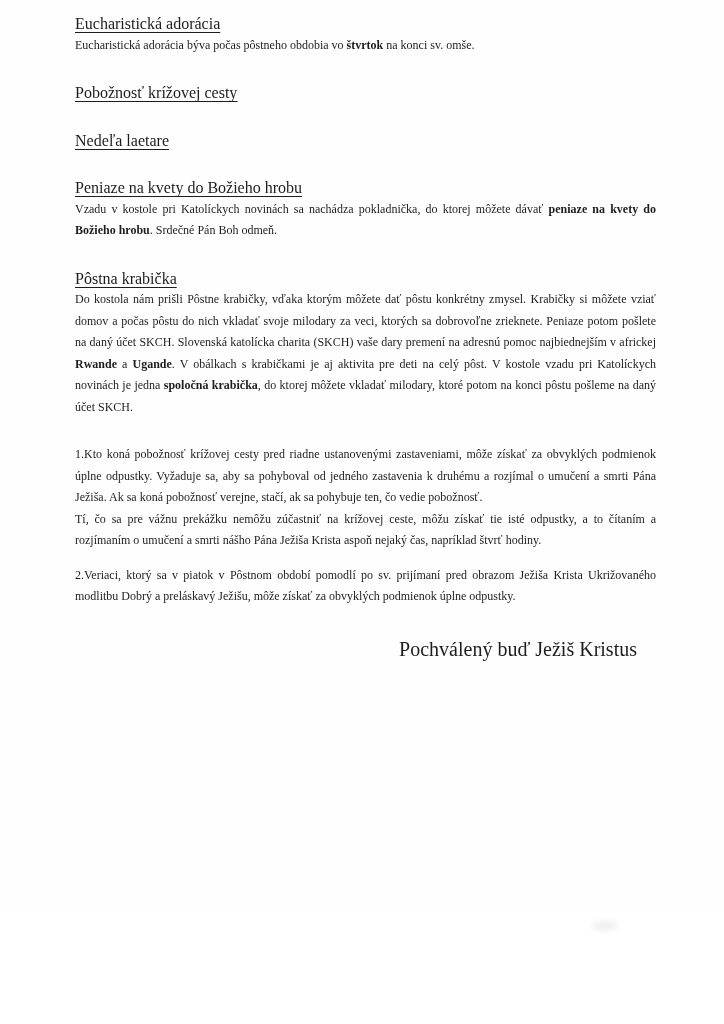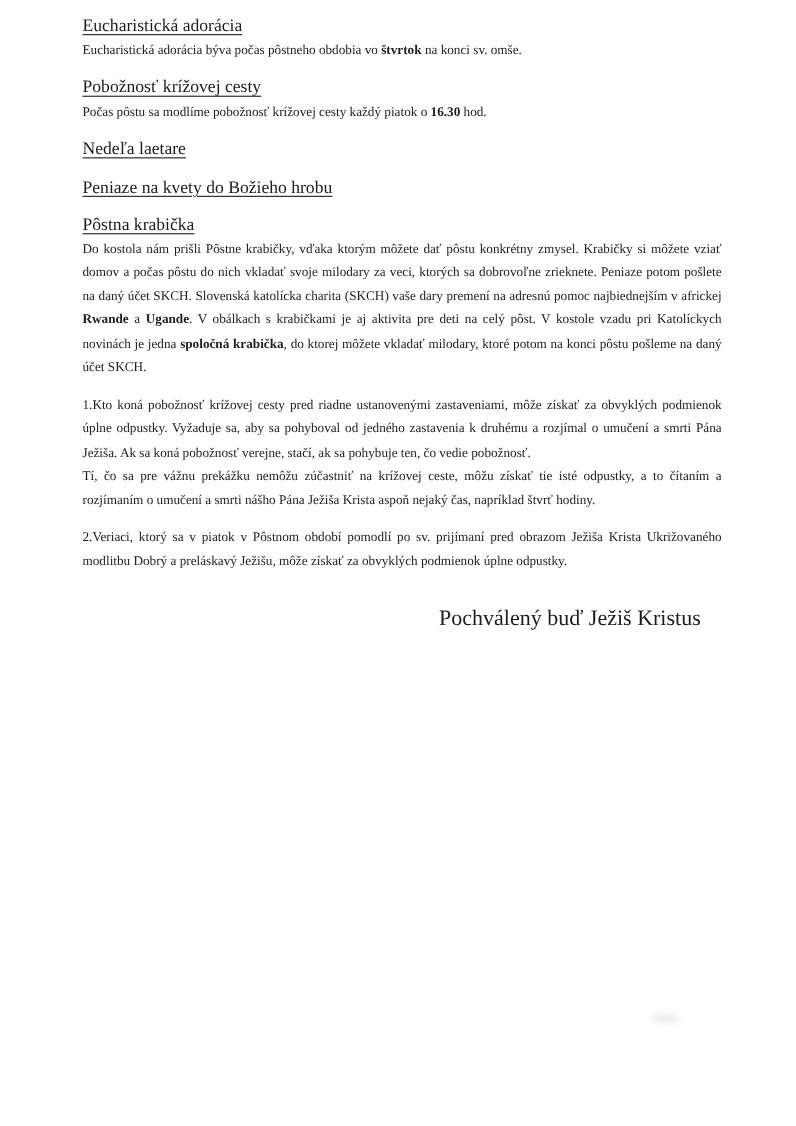--- a/index.html
+++ b/index.html
@@ -12,21 +12,21 @@
     overflow: hidden;
   }
   .page {
     position: relative;
     box-sizing: border-box;
     width: 724px;
     height: 912px;
     padding: 13px 68px 0 75px;
     background: #fefefe;
   }
-  section { margin-top: 13px; }
+  section { margin-top: 26px; }
   section:first-of-type { margin-top: 0; }
   .h {
     font-size: 16px;
     font-weight: normal;
     line-height: 21.5px;
     margin: 0;
     text-decoration: underline;
     text-underline-offset: 3px;
     text-decoration-thickness: 1px;
   }
@@ -60,29 +60,29 @@
 
 <div class="page">
 
   <section>
     <h2 class="h">Eucharistická adorácia</h2>
     <p class="p"><span>Eucharistická adorácia býva počas pôstneho obdobia vo </span><b>štvrtok</b><span> na konci sv. omše.</span></p>
   </section>
 
   <section>
     <h2 class="h">Pobožnosť krížovej cesty</h2>
-    <p class="p"><span>Počas pôstu sa modlíme pobožnosť krížovej cesty každý piatok o </span><b>16.30</b><span> hod.</span></p>
   </section>
 
   <section>
     <h2 class="h">Nedeľa laetare</h2>
   </section>
 
   <section>
     <h2 class="h">Peniaze na kvety do Božieho hrobu</h2>
+    <p class="p"><span>Vzadu v kostole pri Katolíckych novinách sa nachádza pokladnička, do ktorej môžete dávať </span><b>peniaze na kvety do Božieho hrobu</b><span>. Srdečné Pán Boh odmeň.</span></p>
   </section>
 
   <section>
     <h2 class="h">Pôstna krabička</h2>
     <p class="p"><span>Do kostola nám prišli Pôstne krabičky, vďaka ktorým môžete dať pôstu konkrétny zmysel. Krabičky si môžete vziať domov a počas pôstu do nich vkladať svoje milodary za veci, ktorých sa dobrovoľne zrieknete. Peniaze potom pošlete na daný účet SKCH. Slovenská katolícka charita (SKCH) vaše dary premení na adresnú pomoc najbiednejším v africkej </span><b>Rwande</b><span> a </span><b>Ugande</b><span>. V obálkach s krabičkami je aj aktivita pre deti na celý pôst. V kostole vzadu pri Katolíckych novinách je jedna </span><b>spoločná krabička</b><span>, do ktorej môžete vkladať milodary, ktoré potom na konci pôstu pošleme na daný účet SKCH.</span></p>
   </section>
 
   <section>
     <p class="p"><span>1.Kto koná pobožnosť krížovej cesty pred riadne ustanovenými zastaveniami, môže získať za obvyklých podmienok úplne odpustky. Vyžaduje sa, aby sa pohyboval od jedného zastavenia k druhému a rozjímal o umučení a smrti Pána Ježiša. Ak sa koná pobožnosť verejne, stačí, ak sa pohybuje ten, čo vedie pobožnosť.</span></p>
     <p class="p"><span>Tí, čo sa pre vážnu prekážku nemôžu zúčastniť na krížovej ceste, môžu získať tie isté odpustky, a to čítaním a rozjímaním o umučení a smrti nášho Pána Ježiša Krista aspoň nejaký čas, napríklad štvrť hodiny.</span></p>

